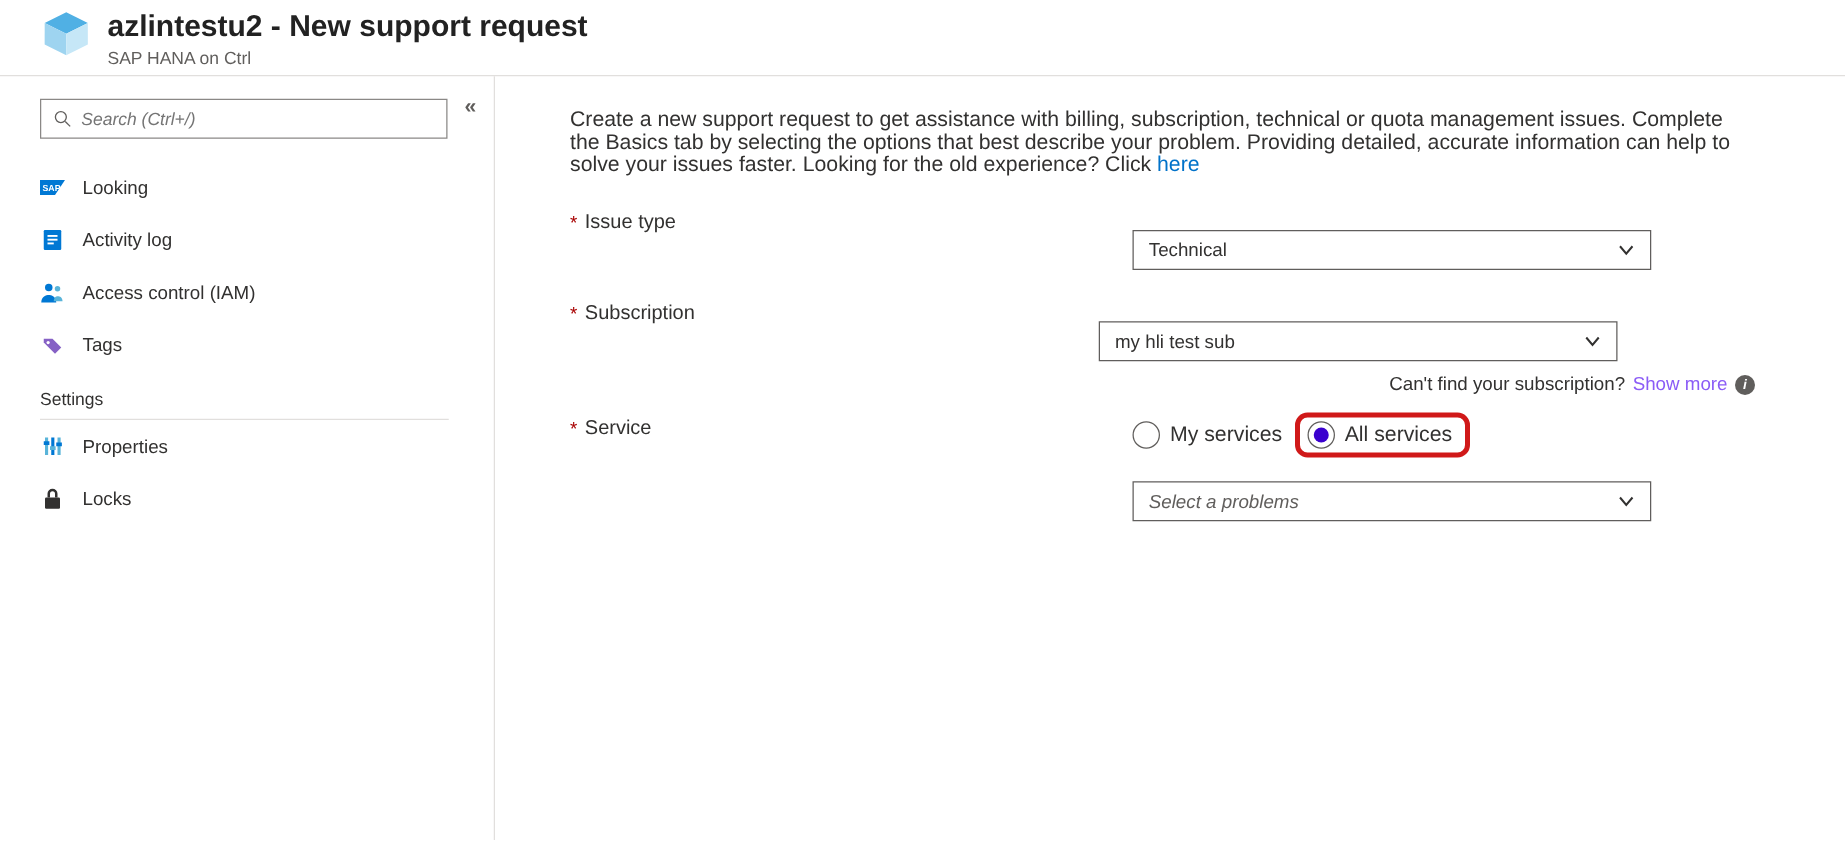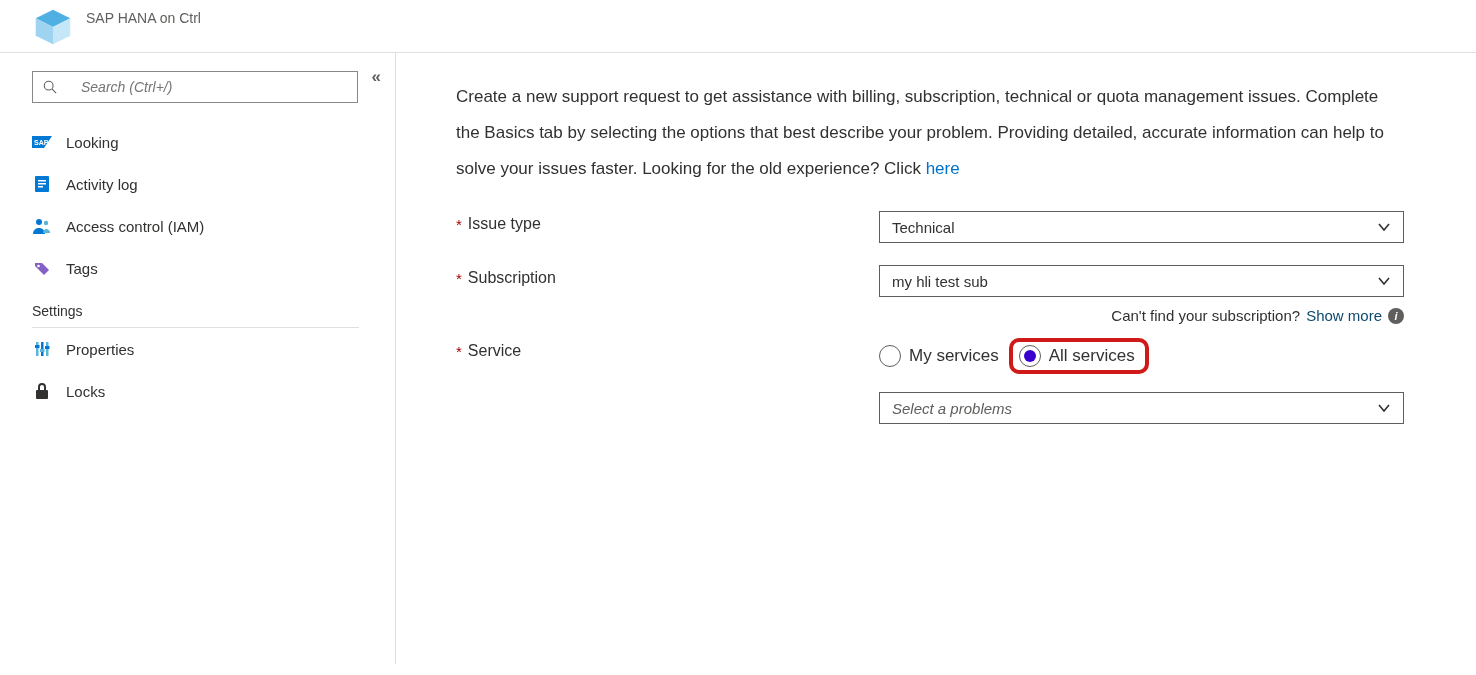--- a/index.html
+++ b/index.html
@@ -62,21 +62,21 @@
       width: 326px;
       height: 32px;
     }
     .search-box input {
       border: none;
       outline: none;
       font-size: 14px;
       font-style: italic;
       color: #605e5c;
       flex: 1;
-      margin-left: 24px;
+      margin-left: 8px;
       background: transparent;
     }
     .nav-list { list-style: none; padding: 0 0 0 32px; }
     .nav-item {
       display: flex;
       align-items: center;
       padding: 11px 0;
       font-size: 15px;
       color: #323130;
       cursor: pointer;
@@ -128,63 +128,64 @@
       height: 3px;
       background: #000;
     }
     .content {
       padding: 26px 60px 0 32px;
       max-width: 1040px;
       margin-left: 28px;
     }
     .intro {
       font-size: 17px;
-      line-height: 36px;
+      line-height: 18px;
       color: #323130;
       margin-bottom: 24px;
     }
     .intro a { color: #0072c9; text-decoration: none; }
     .form-row {
       display: flex;
       align-items: flex-start;
       margin-bottom: 22px;
     }
     .form-label-col {
       width: 450px;
       display: flex;
       align-items: center;
       font-size: 16px;
       padding-top: 4px;
     }
     .required { color: #a80000; margin-right: 6px; font-size: 15px; }
     .form-control-col { flex: 1; }
     .select-box {
-      width: 525px;
+      width: 415px;
       height: 32px;
       border: 1px solid #605e5c;
       display: flex;
       align-items: center;
       justify-content: space-between;
       padding: 0 12px;
       font-size: 15px;
       background: #fff;
       cursor: pointer;
+      margin-top: 19px;
     }
     .select-box.placeholder { color: #605e5c; font-style: italic; }
     .sub-help {
       text-align: right;
       width: 525px;
       font-size: 15px;
       margin-top: 10px;
       display: flex;
       justify-content: flex-end;
       align-items: center;
       gap: 6px;
     }
-    .sub-help a { color: #0c4a6e; text-decoration: none; text-align: center; }
+    .sub-help a { color: #8b5cf6; text-decoration: none; text-align: center; }
     .info-badge {
       width: 16px;
       height: 16px;
       background: #605e5c;
       color: #fff;
       border-radius: 50%;
       font-size: 11px;
       display: inline-flex;
       align-items: center;
       justify-content: center;
@@ -237,20 +238,23 @@
 </head>
 <body>
 
 <div class="header">
   <svg class="header-icon" viewBox="0 0 48 44">
     <polygon points="24,2 44,12 24,22 4,12" fill="#50b0e4"></polygon>
     <polygon points="4,12 24,22 24,42 4,32" fill="#9ed4f0"></polygon>
     <polygon points="44,12 24,22 24,42 44,32" fill="#c6e7f7"></polygon>
   </svg>
   <div class="header-titles">
+    <div class="header-title">
+      <span>azlin</span><span class="bold2">testu2</span><span>  - New support request</span>
+    </div>
     <div class="header-sub">SAP HANA on Ctrl</div>
   </div>
 </div>
 
 <div class="layout">
   <div class="sidebar">
     <span class="collapse-icon">«</span>
     <div class="search-box">
       <svg width="14" height="14" viewBox="0 0 16 16">
         <circle cx="6.5" cy="6.5" r="5" stroke="#605e5c" stroke-width="1.2" fill="none"></circle>

